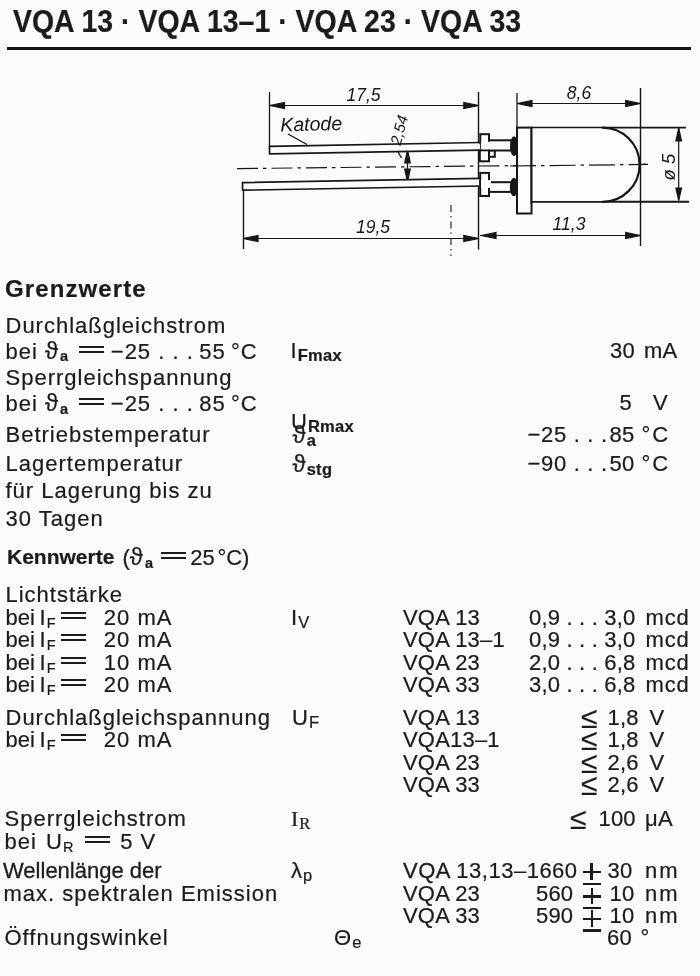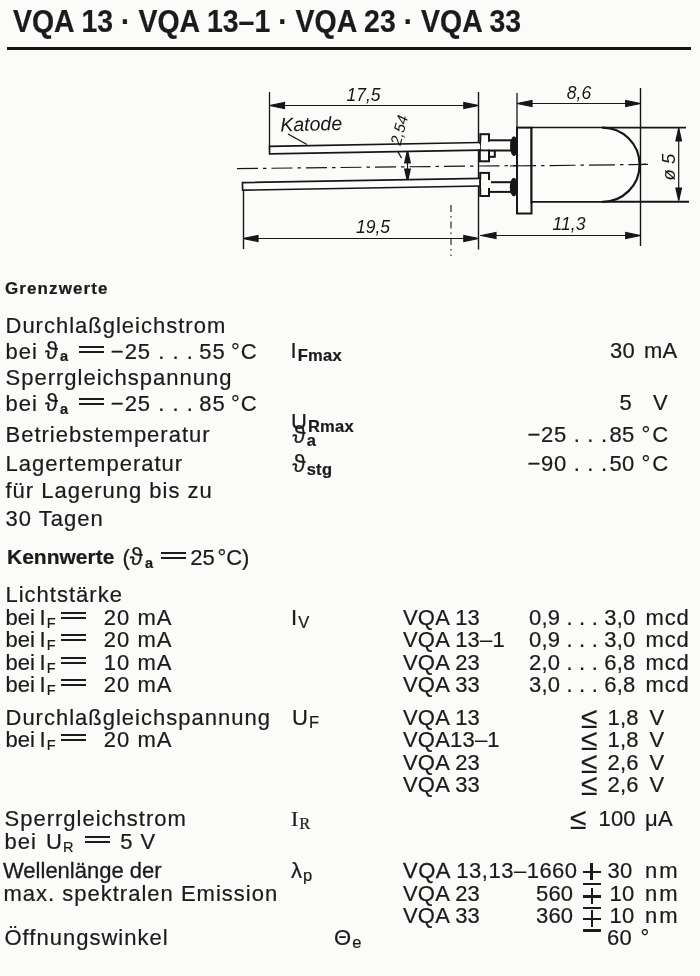--- a/index.html
+++ b/index.html
@@ -104,21 +104,21 @@
   <text x="579" y="98.6" font-size="17.5" text-anchor="middle">8,6</text>
   <text x="373" y="233" font-size="17.5" text-anchor="middle">19,5</text>
   <text x="569" y="230" font-size="17.5" text-anchor="middle">11,3</text>
   <text x="280.5" y="131.5" font-size="19.5" transform="rotate(-1.5 280 131)">Katode</text>
   <text transform="translate(400.5 146) rotate(-75)" font-size="15.5">2,54</text>
   <text transform="translate(675 180.5) rotate(-90)" font-size="18.5">ø 5</text>
 </g>
 <line x1="288" y1="134" x2="307" y2="144.5" stroke="#161616" stroke-width="1.4"></line>
 </svg>
 
-<div class="t b" style="left:5px;top:278.3px;font-size:17px;line-height:21px;letter-spacing:1.1px;">Grenzwerte</div>
+<div class="t b" style="left:5px;top:278.3px;font-size:24px;line-height:21px;letter-spacing:1.1px;">Grenzwerte</div>
 
 <div class="t" style="left:5.5px;top:314.7px;">Durchlaßgleichstrom</div>
 <div class="t" style="left:5.5px;top:339.9px;">bei <span class="gt">ϑ</span><span class="sb b" style="margin-left:1px;">a</span><span class="eq" style="margin-left:10.8px;margin-right:6.5px;"></span>−25 . . .<span style="margin-left:5.5px;">55</span><span style="margin-left:-2px;"> °C</span></div>
 <div class="t" style="left:290.5px;top:339.9px;text-align:right;">I<span class="s2 b">Fmax</span></div>
 <div class="t n" style="left:610px;top:339.9px;">30</div>
 <div class="t n" style="left:644px;top:339.9px;">mA</div>
 
 <div class="t" style="left:5.5px;top:367px;">Sperrgleichspannung</div>
 <div class="t" style="left:5.5px;top:392.4px;">bei <span class="gt">ϑ</span><span class="sb b" style="margin-left:1px;">a</span><span class="eq" style="margin-left:10.8px;margin-right:6.5px;"></span>−25 . . .<span style="margin-left:5.5px;">85</span><span style="margin-left:-2px;"> °C</span></div>
 <div class="t" style="left:291px;top:411px;">U<span class="s2 b">Rmax</span></div>
@@ -212,21 +212,21 @@
 <div class="t n" style="left:536px;top:882.7px;">560</div>
 <div class="pm" style="left:583px;top:887.6px;">
     <i style="left:7.7px;top:0;width:2.6px;height:16.5px;"></i>
     <i style="left:0;top:7.4px;width:18.4px;height:2.6px;"></i>
     <i style="left:0;top:19.2px;width:18.4px;height:2.5px;"></i>
   </div>
 <div class="t n" style="left:609.5px;top:882.7px;">10</div>
 <div class="t" style="left:645px;top:882.7px;letter-spacing:2px;">nm</div>
 
 <div class="t n" style="left:403px;top:904.9px;">VQA 33</div>
-<div class="t n" style="left:536px;top:904.9px;">360</div>
+<div class="t n" style="left:536px;top:904.9px;">590</div>
 <div class="pm" style="left:583px;top:910.2px;">
     <i style="left:7.7px;top:0;width:2.6px;height:16.5px;"></i>
     <i style="left:0;top:7.4px;width:18.4px;height:2.6px;"></i>
     <i style="left:0;top:19.2px;width:18.4px;height:2.5px;"></i>
   </div>
 <div class="t n" style="left:609.5px;top:904.9px;">10</div>
 <div class="t" style="left:645px;top:904.9px;letter-spacing:2px;">nm</div>
 
 <div class="t" style="left:4.5px;top:926.9px;">Öffnungswinkel</div>
 <div class="t" style="left:290px;top:926.9px;margin-left:44px;">Θ<span class="s2">e</span></div>

